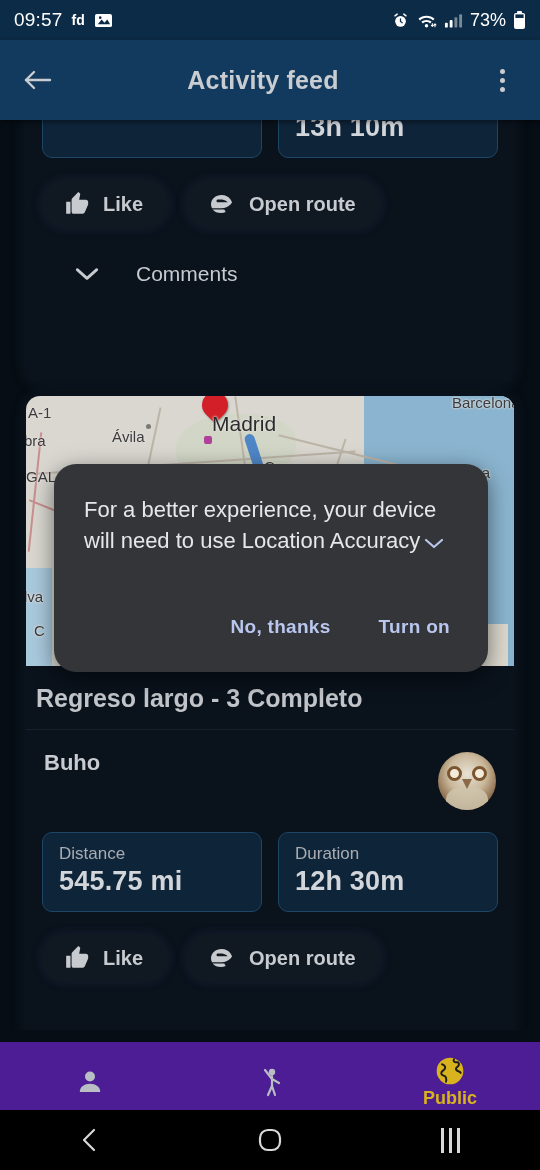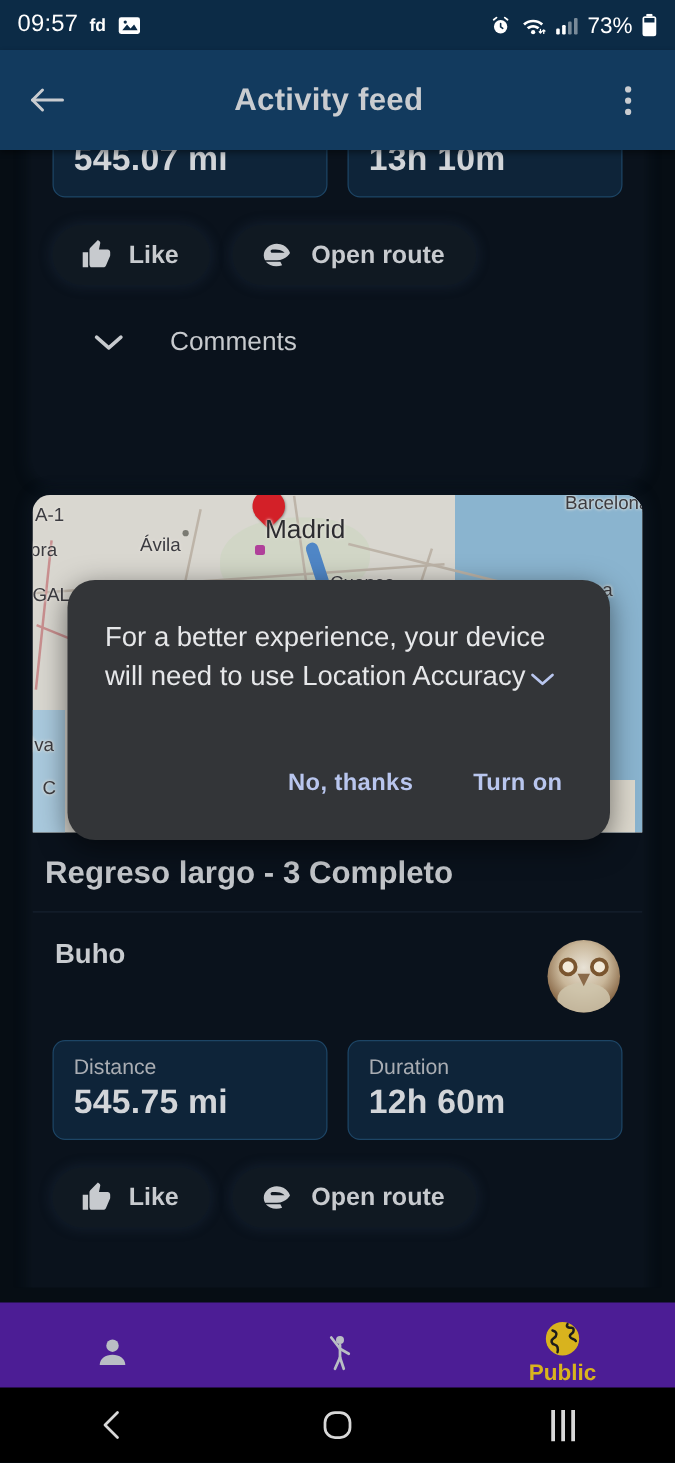--- a/index.html
+++ b/index.html
@@ -216,21 +216,20 @@
 <body>
 
 <div id="app">
 
   <div class="content">
 
     <div class="card" id="card1">
       <div class="stats-row">
         <div class="stat">
           <div class="stat-label">Distance</div>
-          <div class="stat-value">545.07 mi</div>
         </div>
         <div class="stat">
           <div class="stat-label">Duration</div>
           <div class="stat-value">13h 10m</div>
         </div>
       </div>
 
       <div class="actions">
         <div class="pill">
           <span class="ic">
@@ -316,21 +315,21 @@
         </div>
       </div>
 
       <div class="stats-row" style="margin-top:22px;">
         <div class="stat">
           <div class="stat-label">Distance</div>
           <div class="stat-value">545.75 mi</div>
         </div>
         <div class="stat">
           <div class="stat-label">Duration</div>
-          <div class="stat-value">12h 60m</div>
+          <div class="stat-value">12h 30m</div>
         </div>
       </div>
 
       <div class="actions">
         <div class="pill">
           <span class="ic">
             <svg width="26" height="26" viewBox="0 0 24 24" fill="#c7cace">
               <path d="M2 10h4v11H2zM8 21h9.3c.9 0 1.6-.5 1.9-1.3l3-7c.1-.2.1-.4.1-.7v-2c0-1.1-.9-2-2-2h-6.3l.9-4.5.1-.3c0-.4-.2-.8-.4-1.1L13.2 1 7.6 6.6c-.4.4-.6.9-.6 1.4v11c0 1.1.9 2 1 2z"></path>
             </svg>
           </span>

